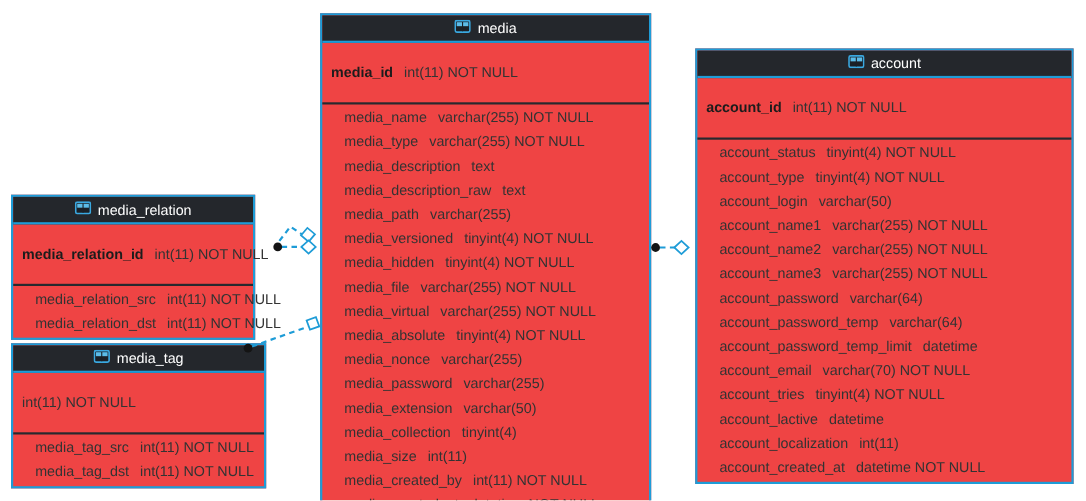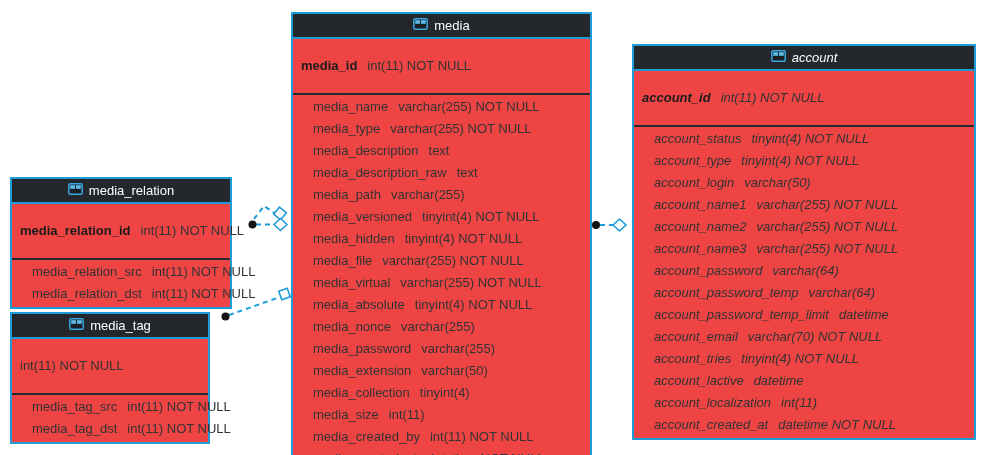--- a/index.html
+++ b/index.html
@@ -66,21 +66,21 @@
           <span class="col-type">int(11) NOT NULL</span>
         </div>
 
         <div class="erd-row">
           <span class="col-name">media_relation_dst</span>
           <span class="col-type">int(11) NOT NULL</span>
         </div>
       </div>
   </div>
 
-  <div class="erd-table" id="t-media-tag" style="left:10px;top:312px;width:200px;">
+  <div class="erd-table" id="t-media-tag" style="left:10px;top:312px;width:232px;">
     <div class="erd-header">
       <span>
         <svg width="15" height="12" viewBox="0 0 15 12" aria-hidden="true">
           <rect x="0.8" y="0.8" width="13.4" height="10.4" rx="1.5" fill="#1b2026" stroke="#3aa8e0" stroke-width="1.5"></rect>
           <rect x="2.2" y="2.2" width="10.6" height="3.6" fill="#5cbce8"></rect>
           <line x1="7.5" y1="2" x2="7.5" y2="10.5" stroke="#1b2026" stroke-width="1"></line>
         </svg>
       </span>
       <span>media_tag</span>
     </div>
@@ -202,21 +202,21 @@
           <span class="col-type">int(11) NOT NULL</span>
         </div>
 
         <div class="erd-row">
           <span class="col-name">media_created_at</span>
           <span class="col-type">datetime NOT NULL</span>
         </div>
       </div>
   </div>
 
-  <div class="erd-table" id="t-account" style="left:632px;top:44px;width:344px;font-style:italic;">
+  <div class="erd-table" id="t-account" style="left:632px;top:44px;width:344px;">
     <div class="erd-header">
       <span>
         <svg width="15" height="12" viewBox="0 0 15 12" aria-hidden="true">
           <rect x="0.8" y="0.8" width="13.4" height="10.4" rx="1.5" fill="#1b2026" stroke="#3aa8e0" stroke-width="1.5"></rect>
           <rect x="2.2" y="2.2" width="10.6" height="3.6" fill="#5cbce8"></rect>
           <line x1="7.5" y1="2" x2="7.5" y2="10.5" stroke="#1b2026" stroke-width="1"></line>
         </svg>
       </span>
       <span>account</span>
     </div>

